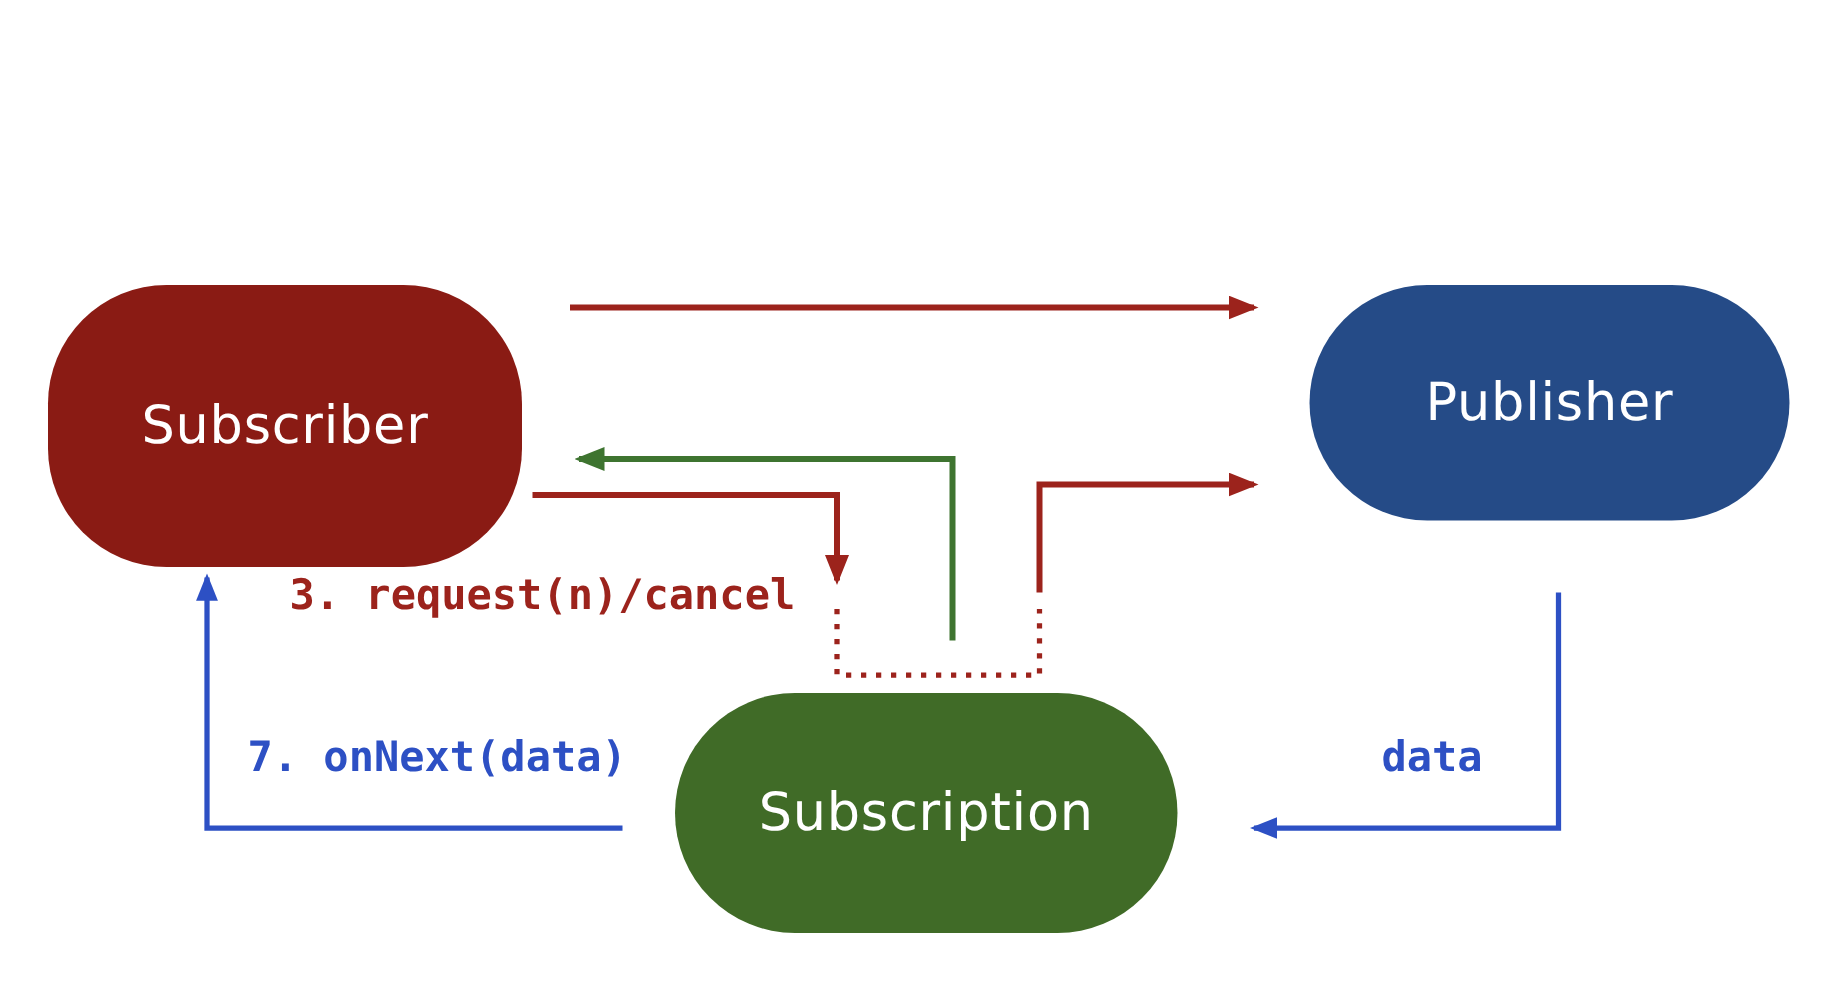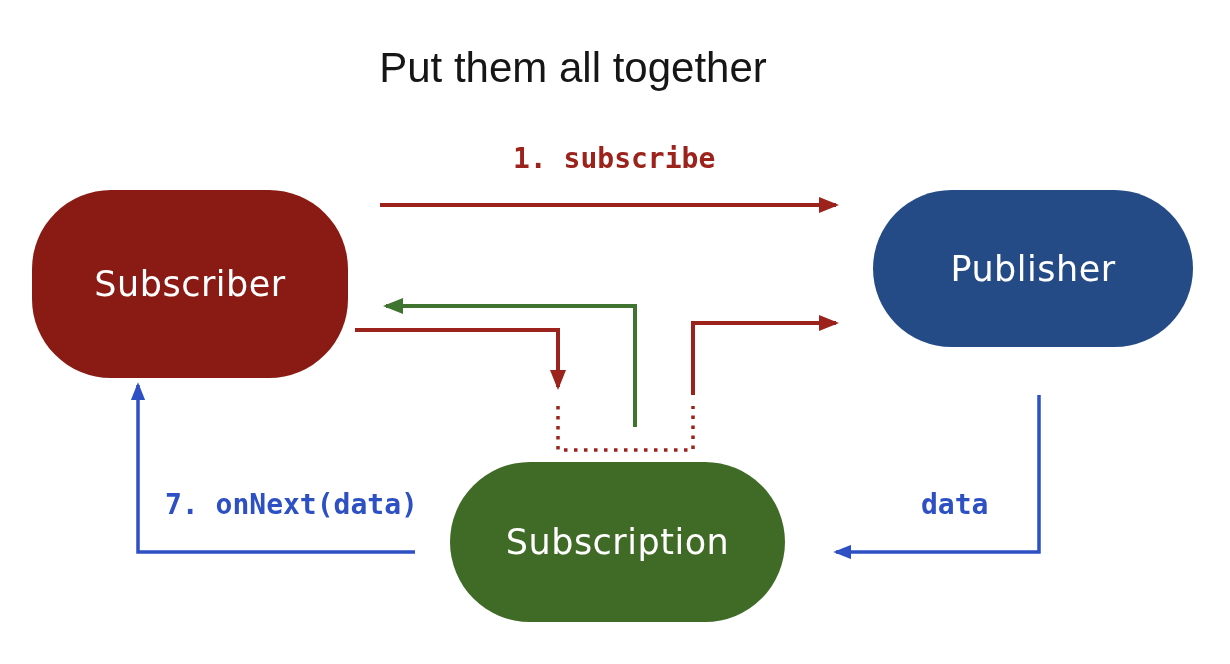--- a/index.html
+++ b/index.html
@@ -33,21 +33,20 @@
   .lbl-e4{left:165px;top:490px;}
   .lbl-e5{left:68px;top:574px;}
   .lbl-data{left:921px;top:490px;}
   svg.wires{position:absolute;left:0;top:0;}
 </style>
 </head>
 <body>
 
 <div class="canvas">
 
-  <div class="title">Put them all together</div>
 
   <svg class="wires" width="1230" height="664" viewBox="0 0 1230 664">
     <defs>
       <marker id="mr" viewBox="0 0 10 8" refX="8.5" refY="4" markerWidth="5" markerHeight="4" orient="auto">
         <path d="M0,0 L10,4 L0,8 z" fill="#9c231c"></path>
       </marker>
       <marker id="mg" viewBox="0 0 10 8" refX="8.5" refY="4" markerWidth="5" markerHeight="4" orient="auto">
         <path d="M0,0 L10,4 L0,8 z" fill="#3e7430"></path>
       </marker>
       <marker id="mb" viewBox="0 0 10 8" refX="8.5" refY="4" markerWidth="5.2" markerHeight="4.2" orient="auto">
@@ -75,17 +74,17 @@
   </div>
 
   <div class="pill pill-subscription">
     <span>Subscription</span>
   </div>
 
   <div class="pill pill-publisher">
     <span>Publisher</span>
   </div>
 
-  <div class="edge-label lbl-red lbl-e1">1. subscribe</div>
+  <div class="edge-label lbl-red lbl-e3">3. request(n)/cancel</div>
   <div class="edge-label lbl-blue lbl-e4">7. onNext(data)</div>
   <div class="edge-label lbl-blue lbl-data">data</div>
 
 </div>
 
 </body></html>

